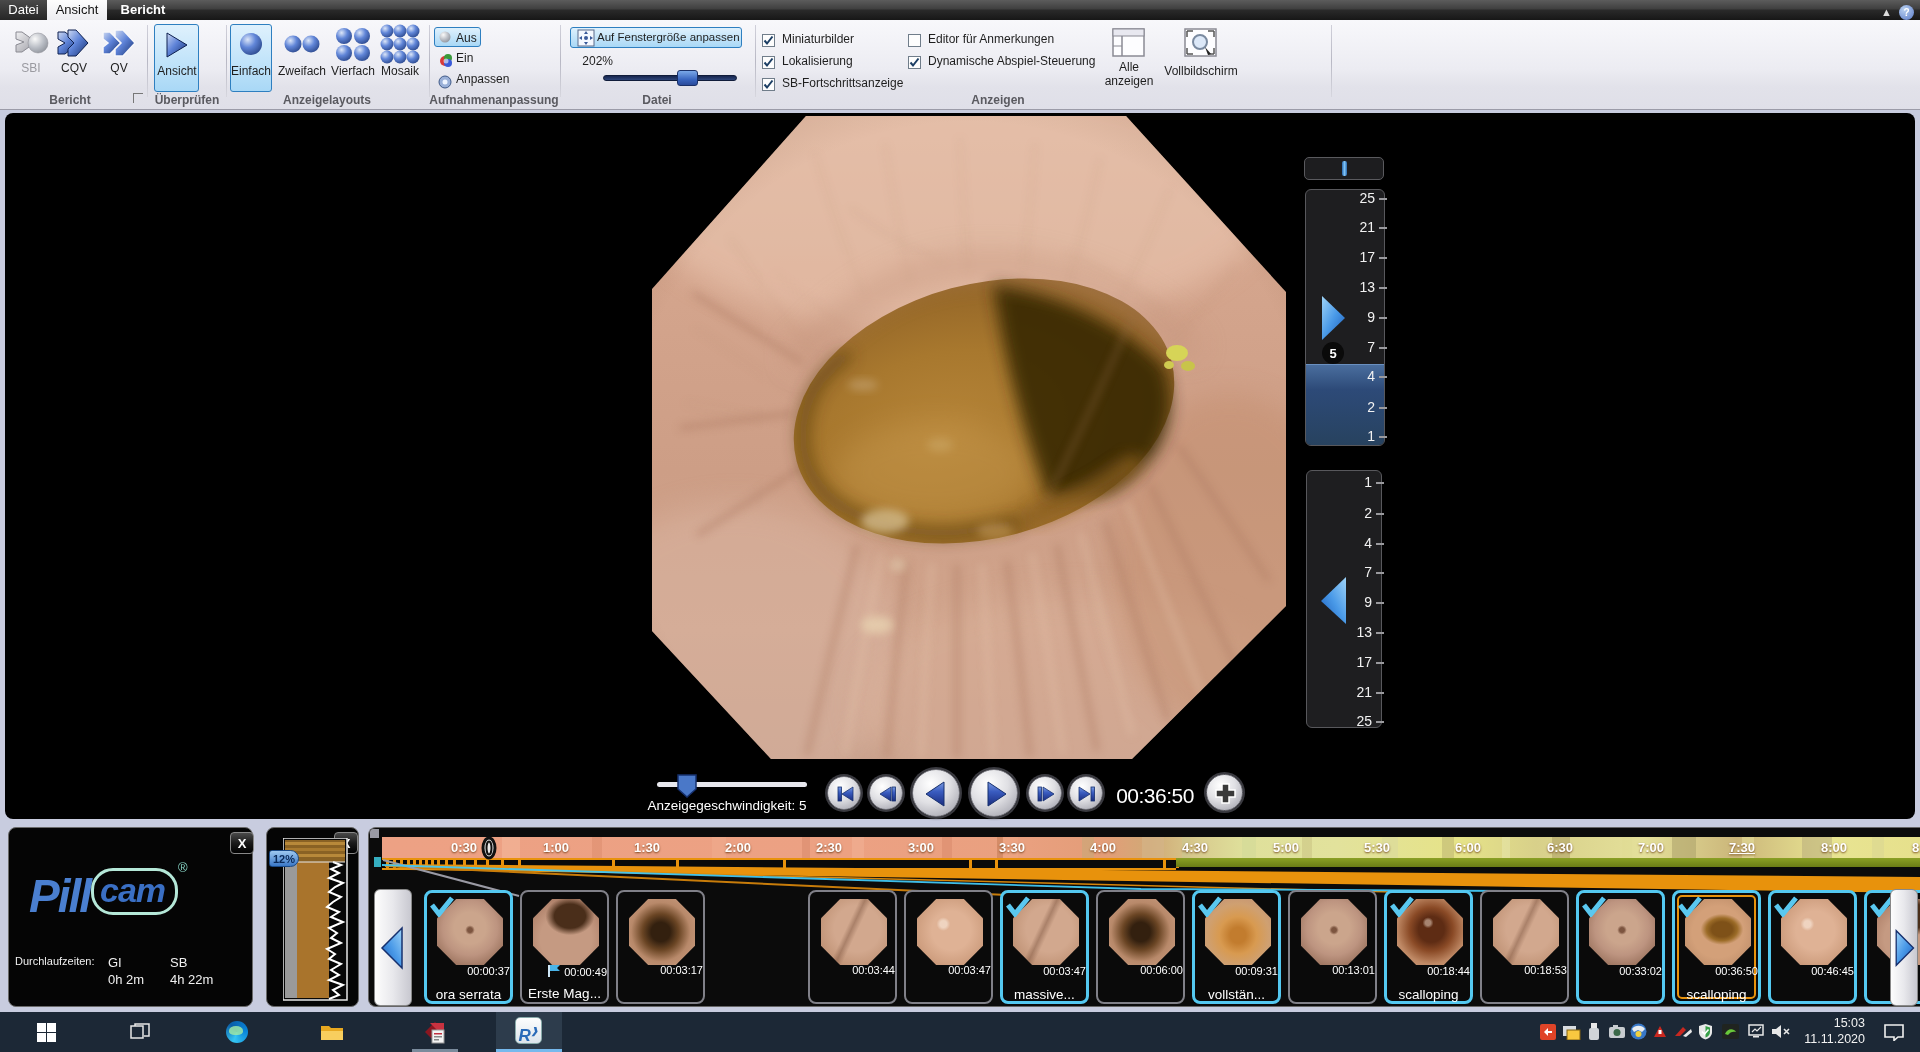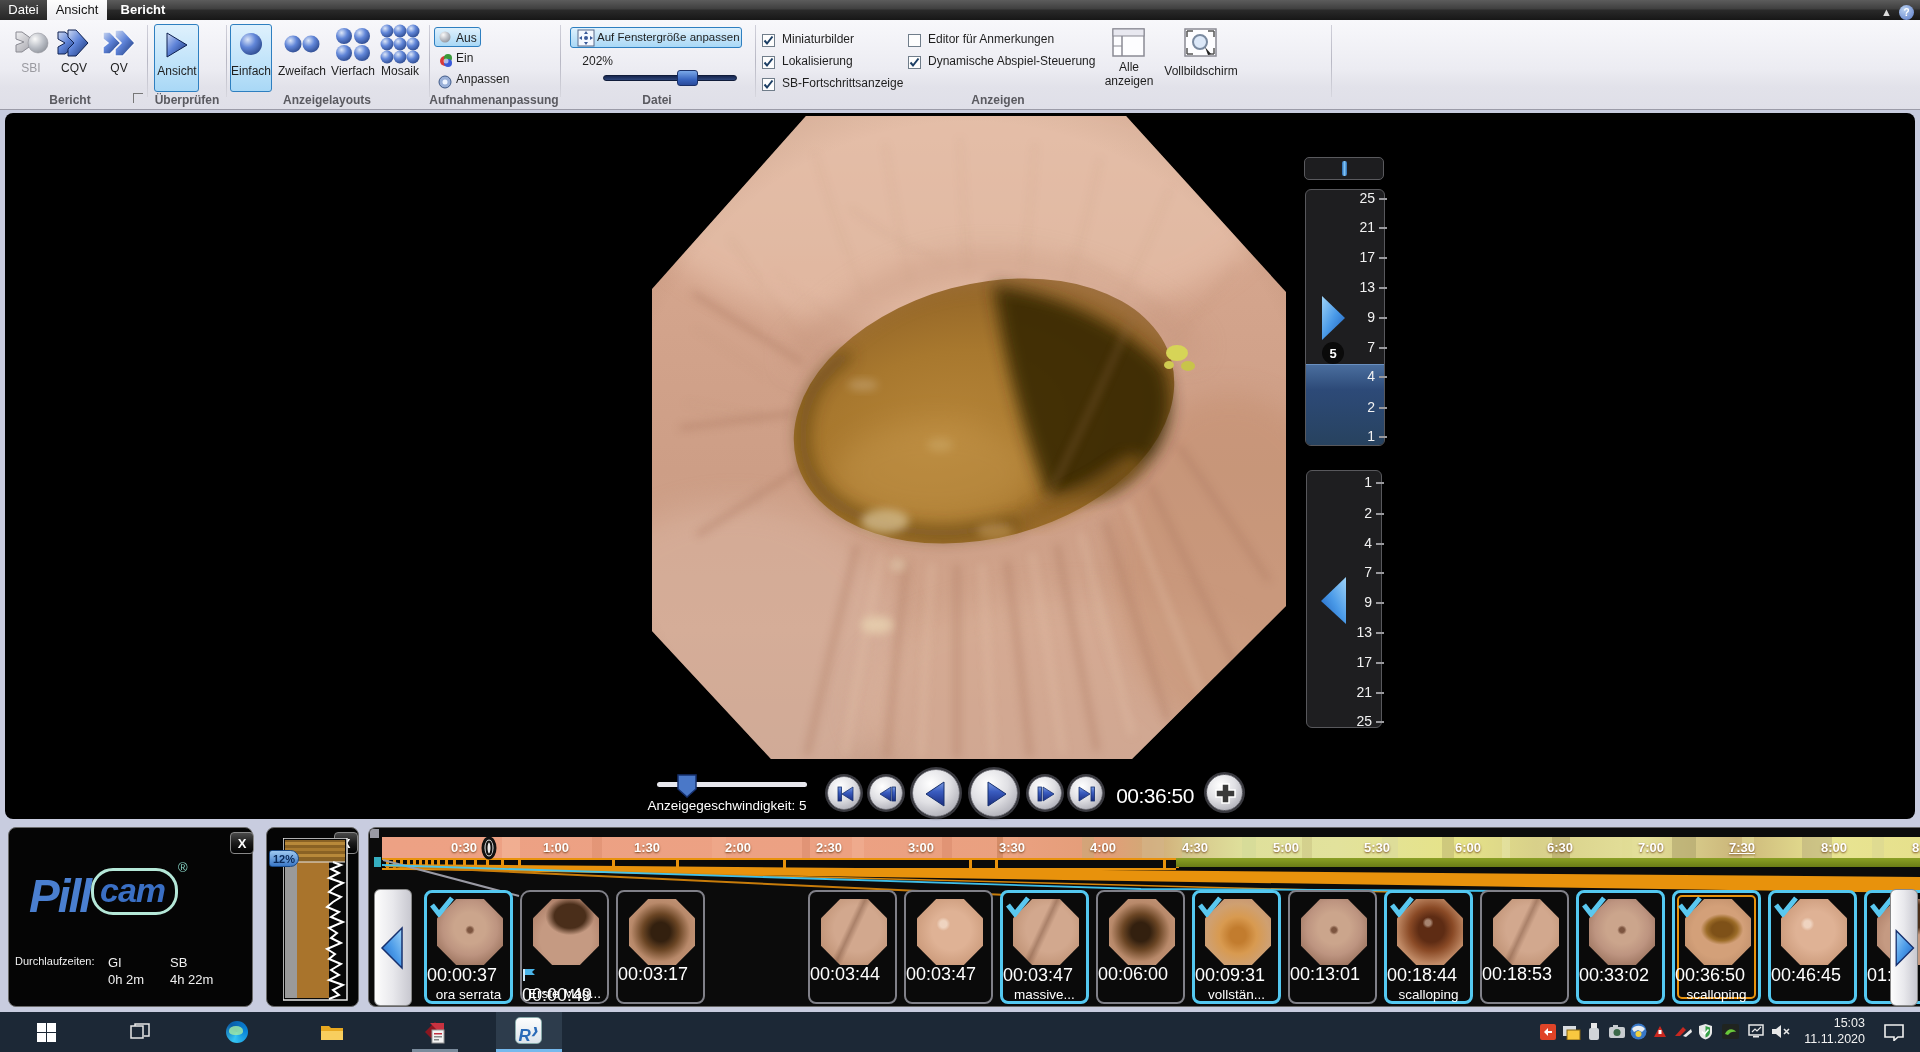--- a/index.html
+++ b/index.html
@@ -16,21 +16,21 @@
 .cb{position:absolute;width:13px;height:13px;}
 .pbtn{position:absolute;border-radius:50%;background:radial-gradient(circle at 38% 30%,#ffffff,#e0e0e4 45%,#b8b8c0 75%,#9a9aa4);border:1px solid #707078;box-shadow:0 0 0 2px #3a3a40,0 1px 3px #000;}
 .pbtn.s{width:34px;height:34px;}
 .pbtn.b{width:48px;height:48px;}
 .xbtn{position:absolute;width:24px;height:22px;background:linear-gradient(#4a4a4a,#1a1a1a 50%,#000);border:1px solid #888;border-radius:4px;color:#fff;font-size:13px;font-weight:bold;text-align:center;line-height:21px;}
 .tarrow{position:absolute;top:61px;width:38px;height:117px;background:linear-gradient(90deg,#fdfdfd,#e8e8ec 50%,#c8c8d0);border:1px solid #888;border-radius:6px;display:flex;align-items:center;justify-content:center;}
 .thumb{position:absolute;top:62px;width:89px;height:114px;background:#0a0a0a;border:2px solid #808088;border-radius:8px;}
 .thumb.cy{border:3px solid #54c8f0;}
 .timg{position:absolute;top:7px;left:11px;width:66px;height:66px;clip-path:polygon(29% 0,71% 0,100% 29%,100% 71%,71% 100%,29% 100%,0 71%,0 29%);}
 .thumb.cy .timg{left:10px;top:6px;}
-.ttime{position:absolute;top:72px;left:0;width:100%;text-align:left;color:#fff;font-size:18px;}
+.ttime{position:absolute;top:72px;left:0;width:100%;text-align:right;color:#fff;font-size:11px;}
 .tlabel{position:absolute;top:94px;left:0;width:100%;text-align:center;color:#fff;font-size:13.5px;}
 .tcheck{position:absolute;top:2px;left:2px;width:26px;height:22px;}
 .tsel{position:absolute;top:2px;left:2px;right:2px;bottom:2px;border:2px solid #e8920c;border-radius:5px;}
 .tick{position:absolute;top:0;width:3px;height:8px;background:#e8920c;}
 .tlbl{position:absolute;top:3px;width:40px;margin-left:-20px;text-align:center;color:#fff;font-size:13px;font-weight:bold;text-shadow:0 1px 2px rgba(90,40,0,0.8);}
 .m1{background:radial-gradient(circle at 50% 47%,#7c543f 0 5%,rgba(124,84,63,0) 10%),radial-gradient(circle at 50% 44%,#cba58c 0 32%,#bd9480 55%,#9d7560 80%,#83594a 100%);}
 .m2{background:radial-gradient(ellipse 62% 48% at 56% 26%,#4a2e1a 0 38%,rgba(74,46,26,0) 60%),radial-gradient(circle at 50% 60%,#c59a82 0 50%,#ab7d66 85%,#966b55 100%);}
 .m3{background:linear-gradient(115deg,rgba(0,0,0,0) 40%,rgba(110,70,50,.4) 46%,rgba(0,0,0,0) 53%),radial-gradient(circle at 55% 45%,#d2a88e 0 45%,#c09376 78%,#a07a62 100%);}
 .m4{background:radial-gradient(circle at 48% 50%,#33200f 0 20%,#6a4524 38%,#b8896a 62%,#c79a7e 88%,#b98d70 100%);}
 .m5{background:radial-gradient(circle at 40% 38%,rgba(255,245,235,.5) 0 6%,rgba(255,245,235,0) 12%),radial-gradient(circle at 52% 48%,#dfb295 0 40%,#cf9f80 70%,#b28162 100%);}
@@ -548,21 +548,21 @@
         </svg>
       </div>
   <div class="thumb cy" style="left:55px;">
         <div class="timg m1"></div>
         <div class="tcheck"><svg width="26" height="22" viewBox="0 0 26 22">
             <path d="M3,10 L10,19 L23,3" stroke="#5ac8f0" stroke-width="5" fill="none"></path>
           </svg></div>
         <div class="ttime"> 00:00:37</div>
         <div class="tlabel">ora serrata</div>
       </div>
-<div class="thumb" style="left:151px;border-radius:10px;">
+<div class="thumb" style="left:151px;">
         <div class="timg m2"></div>
         <div class="ttime"><svg width="14" height="14" viewBox="0 0 14 14" style="vertical-align:-2px">
             <rect x="1" y="1" width="2" height="12" fill="#cfe8f8"></rect>
             <path d="M3,1 L13,1 L10,4 L13,7 L3,7 Z" fill="#4ab4e8"></path>
           </svg> 00:00:49</div>
         <div class="tlabel">Erste Mag...</div>
       </div>
 <div class="thumb" style="left:247px;">
         <div class="timg m4"></div>
         <div class="ttime"> 00:03:17</div>

